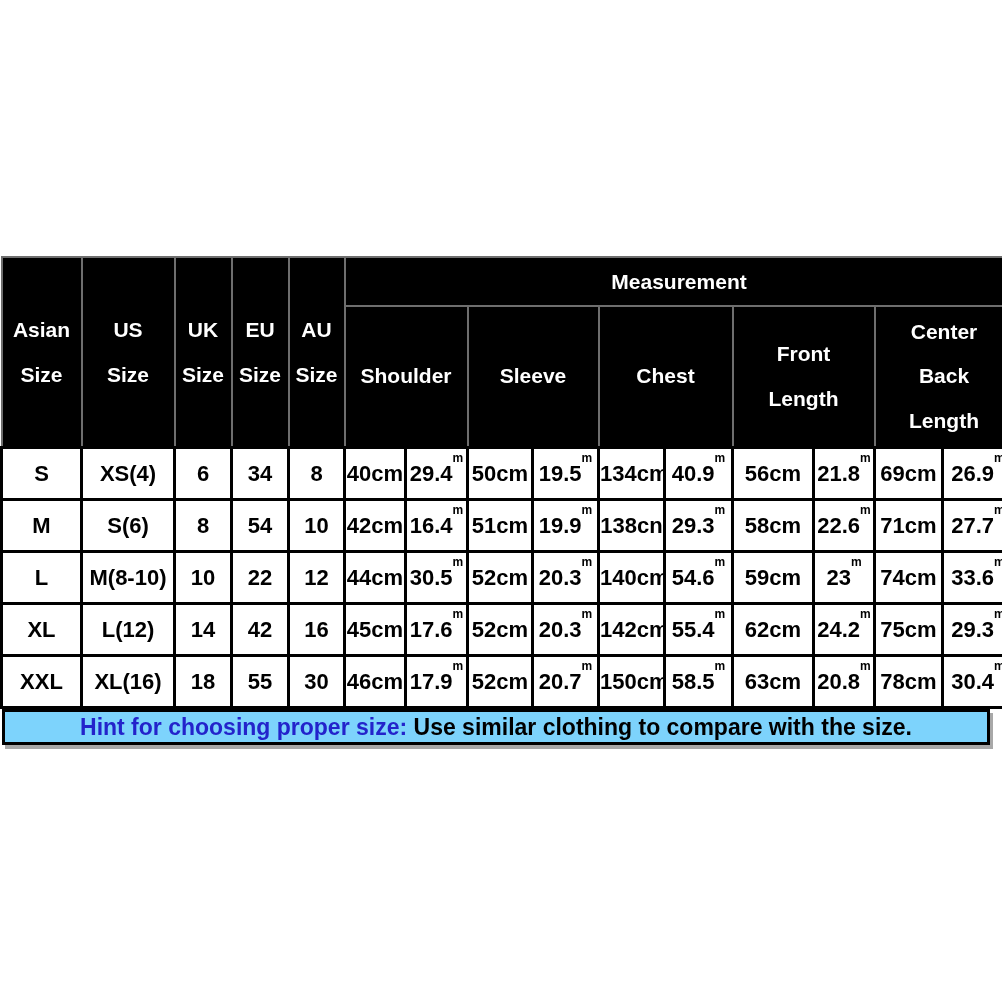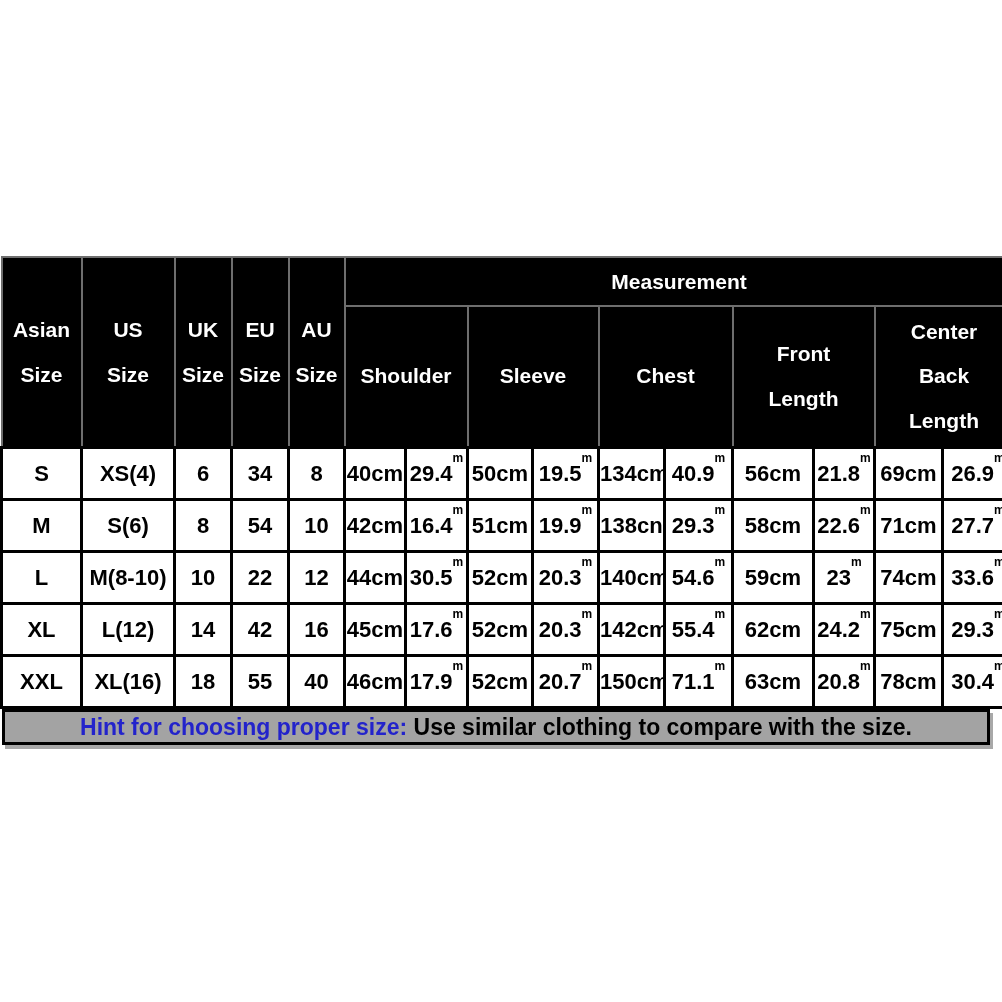--- a/index.html
+++ b/index.html
@@ -55,21 +55,21 @@
     position: relative;
     top: -3px;
     line-height: 0;
   }
   .hint-bar {
     margin-left: 2px;
     width: 982px;
     height: 30px;
     line-height: 30px;
     border: 3px solid #000000;
-    background: #a3a3a3;
+    background: #7dd3fc;
     text-align: center;
     font-size: 23px;
     font-weight: bold;
     box-shadow: 3px 4px 0 #a8a8a8;
     white-space: nowrap;
     overflow: hidden;
   }
   .hint-label { color: var(--hint-label, #2323cb); }
   .hint-text  { color: #000000; }
 </style>
@@ -188,27 +188,27 @@
           <td class="col-front-cm">62cm</td>
           <td class="col-front-in"><span>24.2</span><sup>m</sup></td>
           <td class="col-back-cm">75cm</td>
           <td class="col-back-in"><span>29.3</span><sup>m</sup></td>
         </tr>
         <tr>
           <td class="col-asian">XXL</td>
           <td class="col-us">XL(16)</td>
           <td class="col-uk">18</td>
           <td class="col-eu">55</td>
-          <td class="col-au">40</td>
+          <td class="col-au">30</td>
           <td class="col-shoulder-cm">46cm</td>
           <td class="col-shoulder-in"><span>17.9</span><sup>m</sup></td>
           <td class="col-sleeve-cm">52cm</td>
           <td class="col-sleeve-in"><span>20.7</span><sup>m</sup></td>
           <td class="col-chest-cm">150cm</td>
-          <td class="col-chest-in"><span>71.1</span><sup>m</sup></td>
+          <td class="col-chest-in"><span>58.5</span><sup>m</sup></td>
           <td class="col-front-cm">63cm</td>
           <td class="col-front-in"><span>20.8</span><sup>m</sup></td>
           <td class="col-back-cm">78cm</td>
           <td class="col-back-in"><span>30.4</span><sup>m</sup></td>
         </tr>
       </tbody>
   </table>
 
   <div class="hint-bar">
     <span class="hint-label">Hint for choosing proper size:</span>

